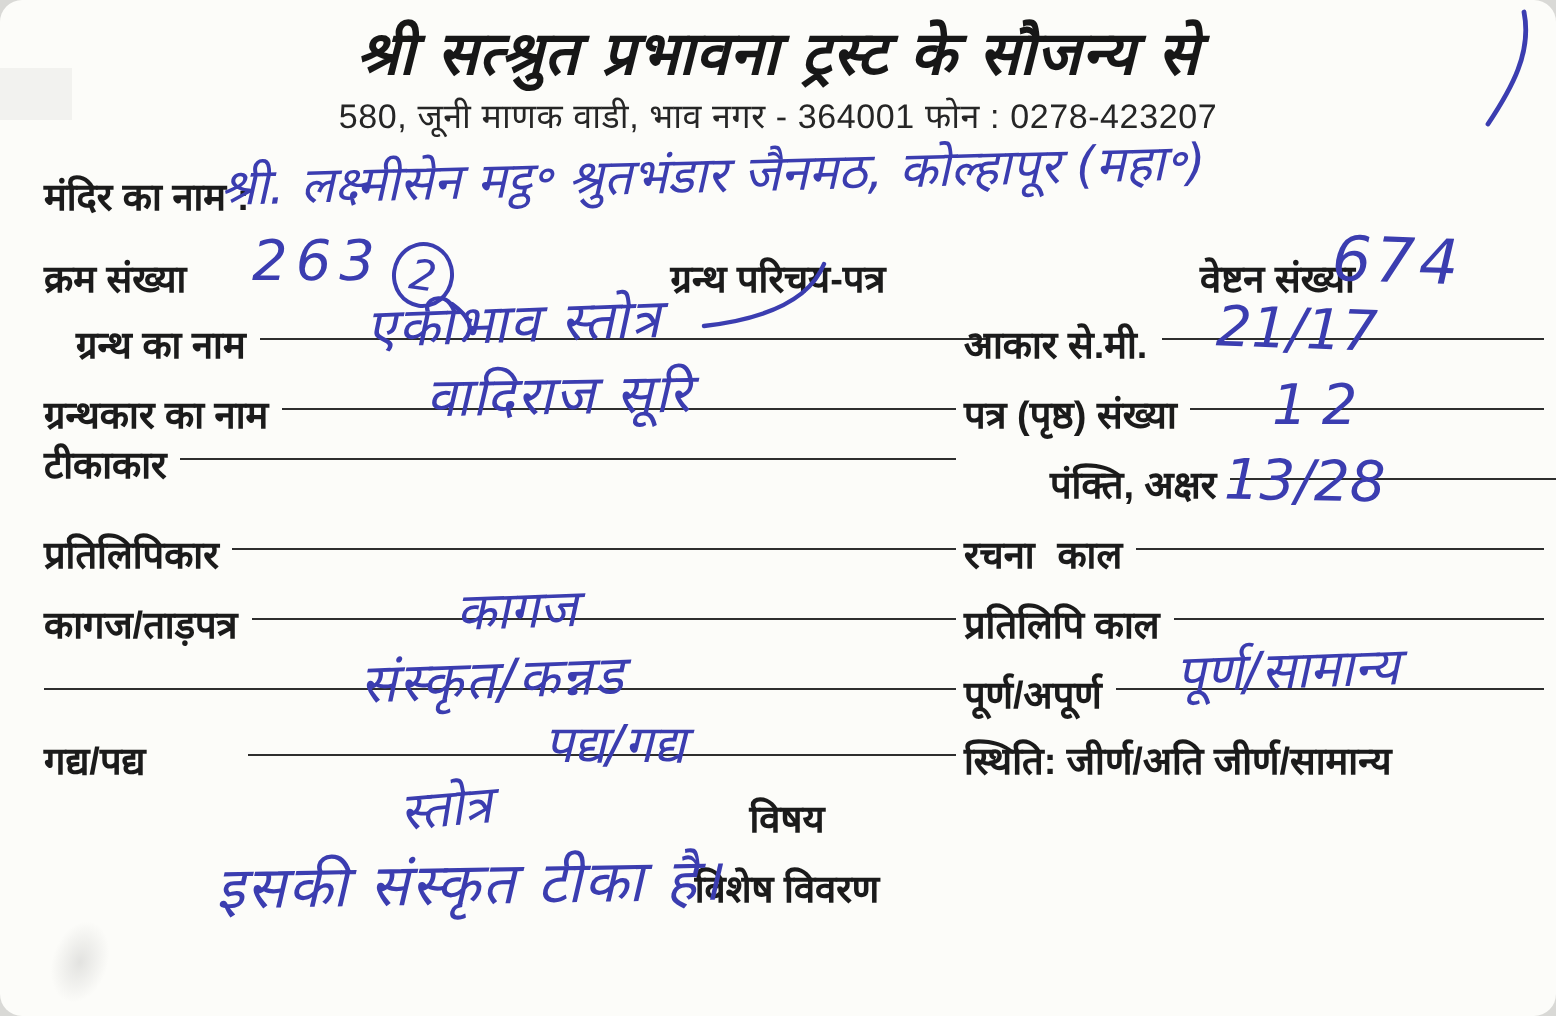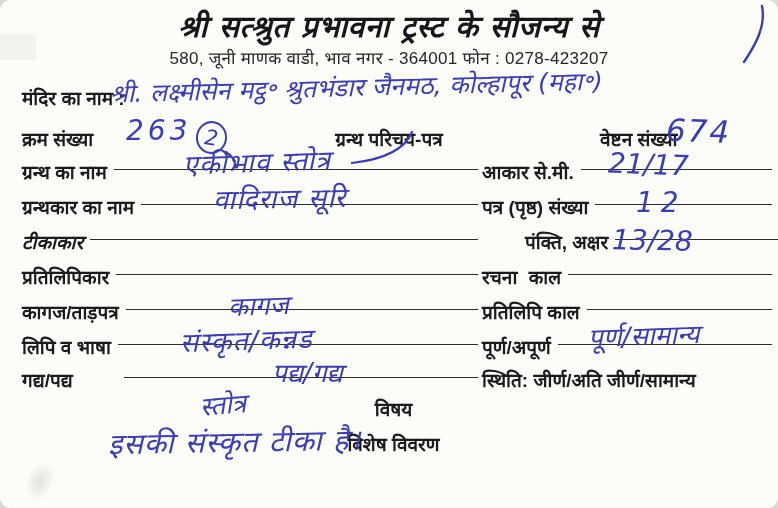--- a/index.html
+++ b/index.html
@@ -64,42 +64,41 @@
   <div class="plabel abs" style="left:22px;top:85px;">मंदिर का नाम :</div>
   <div class="ink" style="left:110px;top:74px;font-size:25px;transform:rotate(-1.5deg);">श्री. लक्ष्मीसेन मट्ठ॰ श्रुतभंडार जैनमठ, कोल्हापूर (महा॰)</div>
 
   <div class="plabel abs" style="left:22px;top:126px;">क्रम संख्या</div>
   <div class="ink" style="left:126px;top:116px;font-size:28px;letter-spacing:4px;">263</div>
   <div class="circ" style="left:196px;top:121px;">2</div>
   <div class="plabel abs" style="left:0;top:126px;width:100%;text-align:center;">ग्रन्थ परिचय-पत्र</div>
   <div class="plabel abs" style="left:556px;top:126px;margin-left:44px;">वेष्टन संख्या</div>
   <div class="ink" style="left:666px;top:114px;font-size:31px;transform:rotate(2deg);letter-spacing:2px;">674</div>
 
-  <div class="row lrow" style="top:155px;">
+  <div class="row lrow" style="top:155px;margin-left:16px;">
     <span class="lbl">ग्रन्थ का नाम</span>
     <span class="rule"></span>
   </div>
   <div class="row lrow" style="top:190px;">
     <span class="lbl">ग्रन्थकार का नाम</span>
     <span class="rule"></span>
   </div>
-  <div class="row lrow" style="top:225px;font-style:italic;">
+  <div class="row lrow" style="top:215px;">
     <span class="lbl">टीकाकार</span>
     <span class="rule"></span>
   </div>
   <div class="row lrow" style="top:260px;">
     <span class="lbl">प्रतिलिपिकार</span>
     <span class="rule"></span>
   </div>
   <div class="row lrow" style="top:295px;">
     <span class="lbl">कागज/ताड़पत्र</span>
     <span class="rule"></span>
   </div>
   <div class="row lrow" style="top:330px;">
-    <span class="lbl">लिपि व भाषा</span>
     <span class="rule"></span>
   </div>
   <div class="row lrow" style="top:363px;gap:44px;">
     <span class="lbl">गद्य/पद्य</span>
     <span class="rule"></span>
   </div>
   <div class="row lrow full" style="top:396px;">
     <span class="lbl">विषय</span>
     <span class="rule"></span>
   </div>

